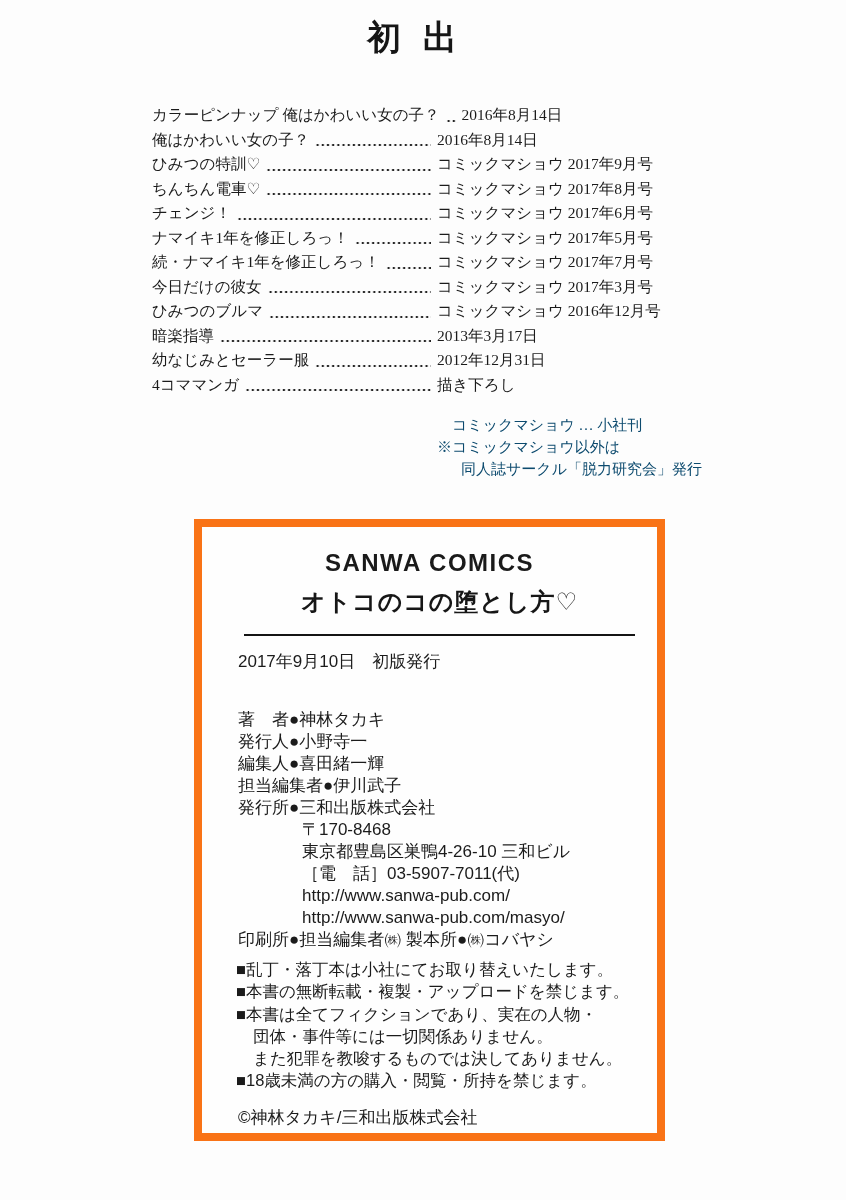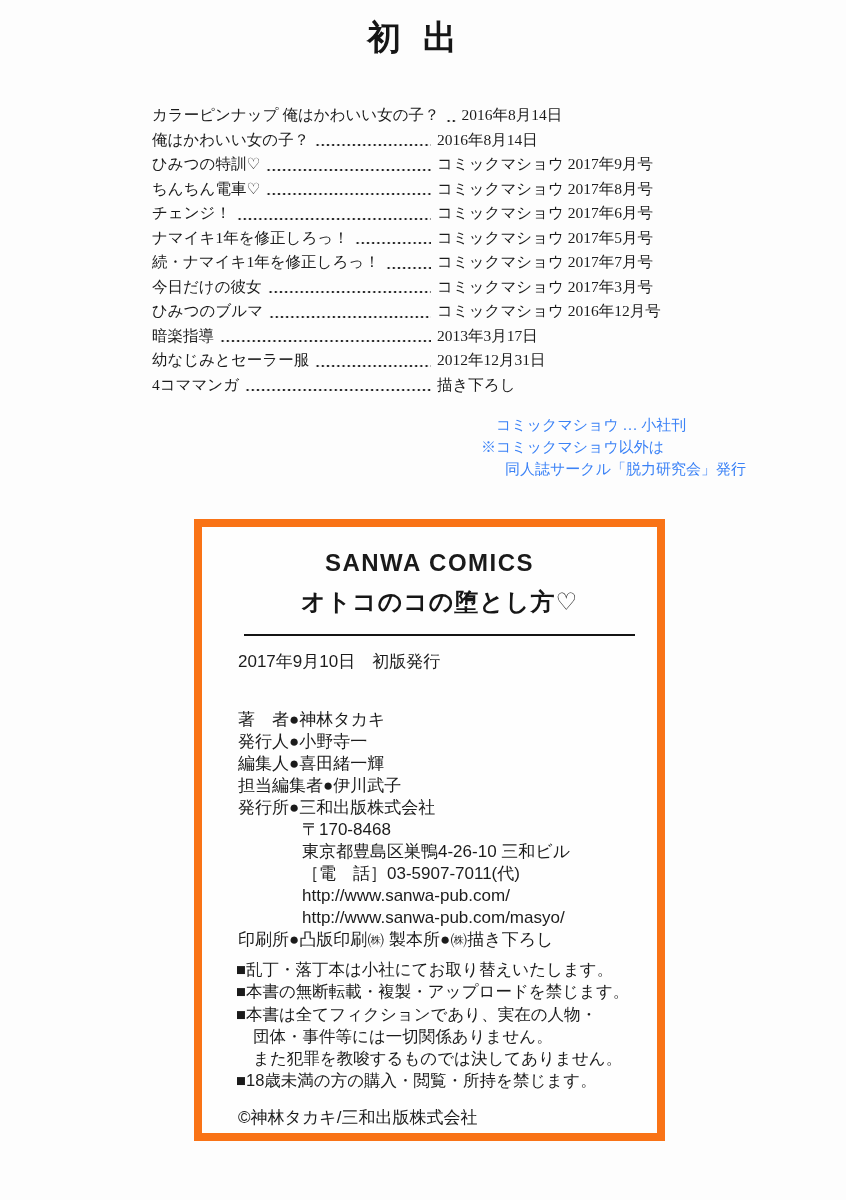--- a/index.html
+++ b/index.html
@@ -65,22 +65,21 @@
   .pub-source {
     width: 263px;
     flex-shrink: 0;
   }
   .pub-notes {
     position: absolute;
     top: 414px;
     left: 437px;
     font-size: 15px;
     line-height: 22px;
-    color: #3b82f6;
-    margin-left: 44px;
+    color: #0c4a6e;
   }
   .pub-notes .ind-1 { padding-left: 15px; }
   .pub-notes .ind-2 { padding-left: 24px; }
 
   
   .colophon-box {
     position: absolute;
     left: 194px;
     top: 519px;
     width: 455px;
@@ -253,21 +252,21 @@
         <div class="line ind-1">〒170-8468</div>
 
         <div class="line ind-1">東京都豊島区巣鴨4-26-10 三和ビル</div>
 
         <div class="line ind-1">［電　話］03-5907-7011(代)</div>
 
         <div class="line ind-1">http://www.sanwa-pub.com/</div>
 
         <div class="line ind-1">http://www.sanwa-pub.com/masyo/</div>
 
-        <div class="line">印刷所●凸版印刷㈱ 製本所●㈱描き下ろし</div>
+        <div class="line">印刷所●担当編集者㈱ 製本所●㈱コバヤシ</div>
       </div>
 
     <div class="notices">
 
         <div class="line">■乱丁・落丁本は小社にてお取り替えいたします。</div>
 
         <div class="line">■本書の無断転載・複製・アップロードを禁じます。</div>
 
         <div class="line">■本書は全てフィクションであり、実在の人物・</div>
 

